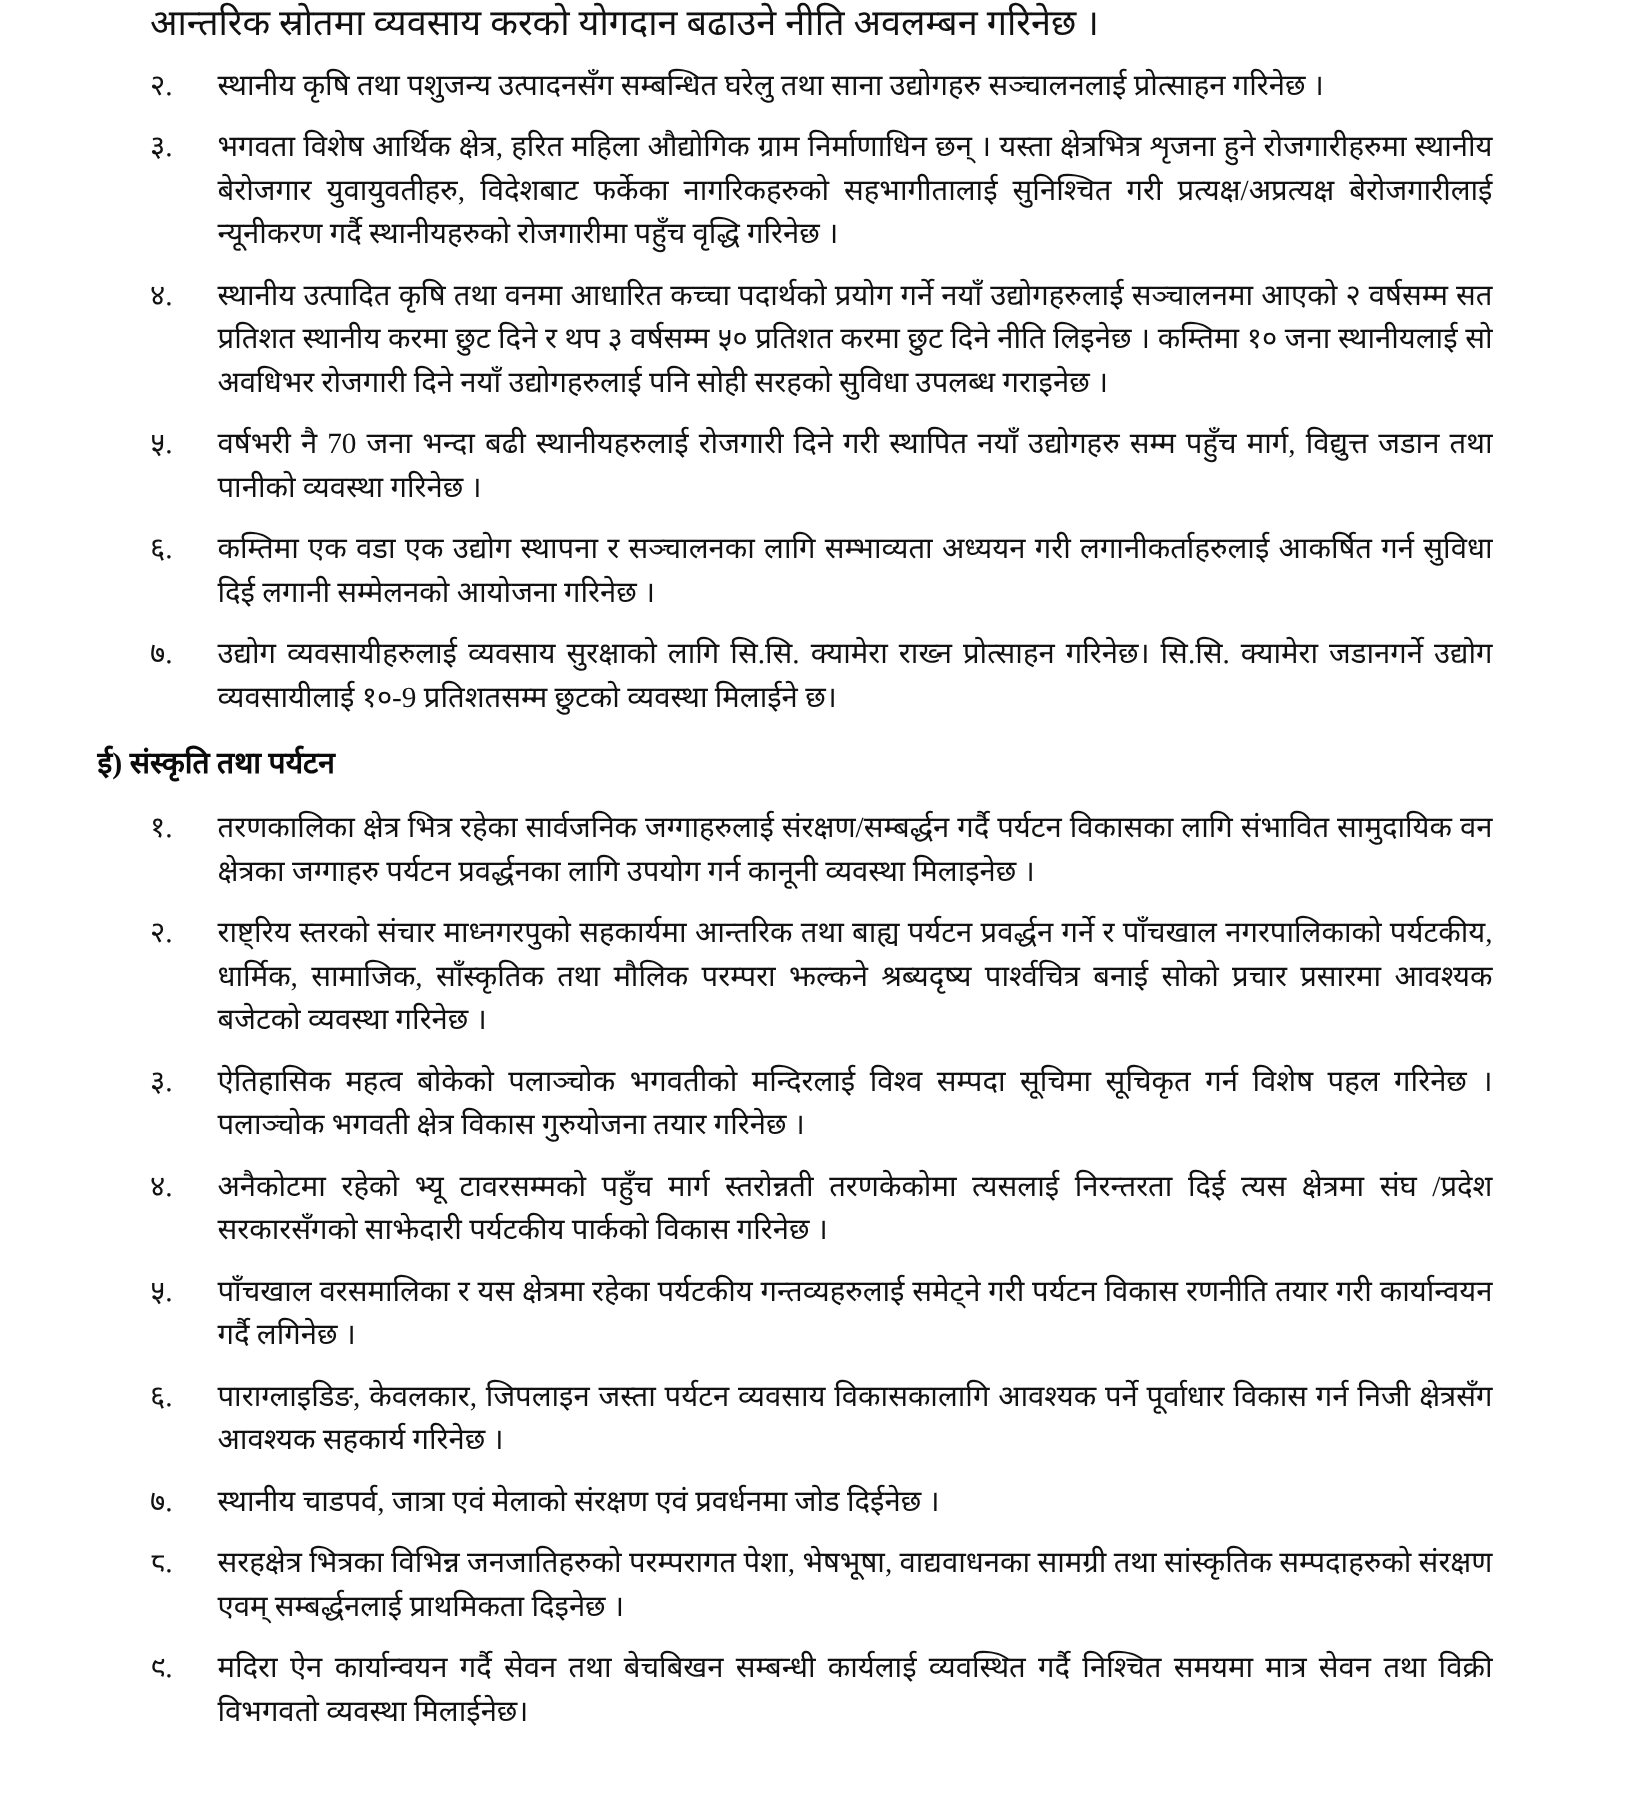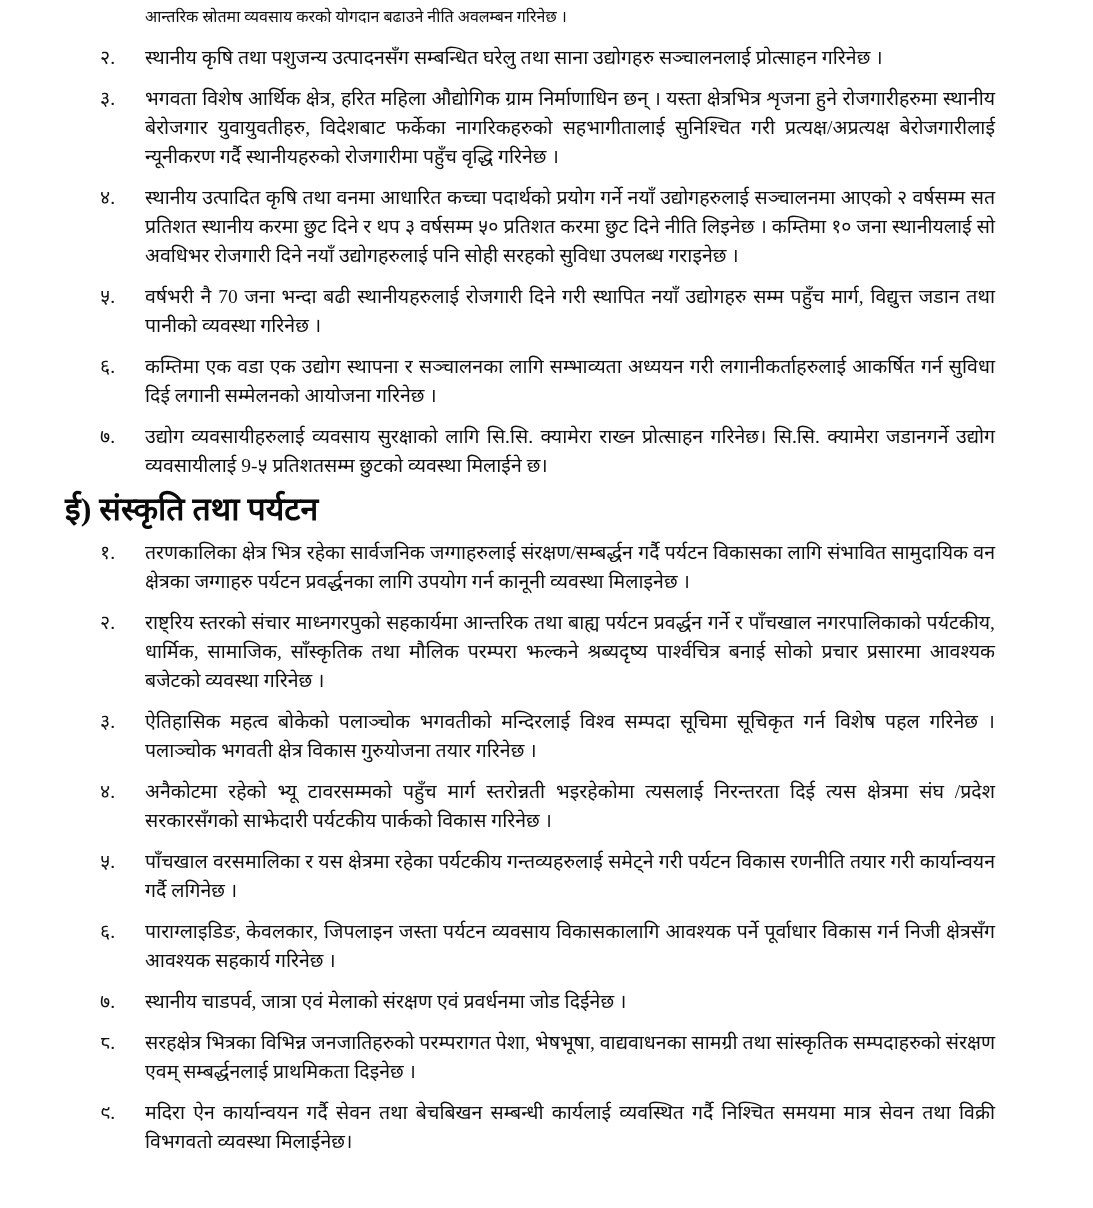--- a/index.html
+++ b/index.html
@@ -16,22 +16,21 @@
   }
   .page {
     box-sizing: border-box;
     width: 1093px;
     min-height: 1208px;
     padding: 2px 98px 10px 100px;
     background: #ffffff;
     overflow: hidden;
   }
   .cont-line {
-    margin-left: 45px;
-    font-size: 16px;
+    font-size: 24px;
     line-height: 29px;
     text-align: justify;
   }
   .list {
     margin: 0;
     padding: 0;
     list-style: none;
   }
   .item {
     display: flex;
@@ -42,21 +41,21 @@
   .item .num {
     flex: 0 0 45px;
     text-align: left;
   }
   .item .txt {
     flex: 1 1 auto;
     text-align: justify;
   }
   .section-heading {
     margin: 12px 0 10px -35px;
-    font-size: 32px;
+    font-size: 20px;
     line-height: 34px;
     font-weight: bold;
     color: #0a0a0a;
   }
 </style>
 </head>
 <body>
 
 <div class="page">
 
@@ -78,42 +77,42 @@
       <div class="item">
         <span class="num">५.</span>
         <span class="txt">वर्षभरी नै 70 जना भन्दा बढी स्थानीयहरुलाई रोजगारी दिने गरी स्थापित नयाँ उद्योगहरु सम्म पहुँच मार्ग, विद्युत्त जडान तथा पानीको व्यवस्था गरिनेछ ।</span>
       </div>
       <div class="item">
         <span class="num">६.</span>
         <span class="txt">कम्तिमा एक वडा एक उद्योग स्थापना र सञ्चालनका लागि सम्भाव्यता अध्ययन गरी लगानीकर्ताहरुलाई आकर्षित गर्न सुविधा दिई लगानी सम्मेलनको आयोजना गरिनेछ ।</span>
       </div>
       <div class="item">
         <span class="num">७.</span>
-        <span class="txt">उद्योग व्यवसायीहरुलाई व्यवसाय सुरक्षाको लागि सि.सि. क्यामेरा राख्न प्रोत्साहन गरिनेछ। सि.सि. क्यामेरा जडानगर्ने उद्योग व्यवसायीलाई 9-५ प्रतिशतसम्म छुटको व्यवस्था मिलाईने छ।</span>
+        <span class="txt">उद्योग व्यवसायीहरुलाई व्यवसाय सुरक्षाको लागि सि.सि. क्यामेरा राख्न प्रोत्साहन गरिनेछ। सि.सि. क्यामेरा जडानगर्ने उद्योग व्यवसायीलाई १०-9 प्रतिशतसम्म छुटको व्यवस्था मिलाईने छ।</span>
       </div>
     </div>
 
   <h2 class="section-heading">ई) संस्कृति तथा पर्यटन</h2>
 
   <div class="list" id="culture-tourism-list">
       <div class="item">
         <span class="num">१.</span>
         <span class="txt">तरणकालिका क्षेत्र भित्र रहेका सार्वजनिक जग्गाहरुलाई संरक्षण/सम्बर्द्धन गर्दै पर्यटन विकासका लागि संभावित सामुदायिक वन क्षेत्रका जग्गाहरु पर्यटन प्रवर्द्धनका लागि उपयोग गर्न कानूनी व्यवस्था मिलाइनेछ ।</span>
       </div>
       <div class="item">
         <span class="num">२.</span>
         <span class="txt">राष्ट्रिय स्तरको संचार माध्नगरपुको सहकार्यमा आन्तरिक तथा बाह्य पर्यटन प्रवर्द्धन गर्ने र पाँचखाल नगरपालिकाको पर्यटकीय, धार्मिक, सामाजिक, साँस्कृतिक तथा मौलिक परम्परा झल्कने श्रब्यदृष्य पार्श्वचित्र बनाई सोको प्रचार प्रसारमा आवश्यक बजेटको व्यवस्था गरिनेछ ।</span>
       </div>
       <div class="item">
         <span class="num">३.</span>
         <span class="txt">ऐतिहासिक महत्व बोकेको पलाञ्चोक भगवतीको मन्दिरलाई विश्व सम्पदा सूचिमा सूचिकृत गर्न विशेष पहल गरिनेछ । पलाञ्चोक भगवती क्षेत्र विकास गुरुयोजना तयार गरिनेछ ।</span>
       </div>
       <div class="item">
         <span class="num">४.</span>
-        <span class="txt">अनैकोटमा रहेको भ्यू टावरसम्मको पहुँच मार्ग स्तरोन्नती भइरहेकोमा त्यसलाई निरन्तरता दिई  त्यस क्षेत्रमा संघ /प्रदेश सरकारसँगको साझेदारी पर्यटकीय पार्कको विकास गरिनेछ ।</span>
+        <span class="txt">अनैकोटमा रहेको भ्यू टावरसम्मको पहुँच मार्ग स्तरोन्नती तरणकेकोमा त्यसलाई निरन्तरता दिई  त्यस क्षेत्रमा संघ /प्रदेश सरकारसँगको साझेदारी पर्यटकीय पार्कको विकास गरिनेछ ।</span>
       </div>
       <div class="item">
         <span class="num">५.</span>
         <span class="txt">पाँचखाल वरसमालिका र यस क्षेत्रमा रहेका पर्यटकीय गन्तव्यहरुलाई समेट्ने गरी पर्यटन विकास रणनीति तयार गरी कार्यान्वयन गर्दै लगिनेछ ।</span>
       </div>
       <div class="item">
         <span class="num">६.</span>
         <span class="txt">पाराग्लाइडिङ, केवलकार, जिपलाइन जस्ता पर्यटन व्यवसाय विकासकालागि आवश्यक पर्ने पूर्वाधार विकास गर्न निजी क्षेत्रसँग आवश्यक सहकार्य गरिनेछ ।</span>
       </div>
       <div class="item">

